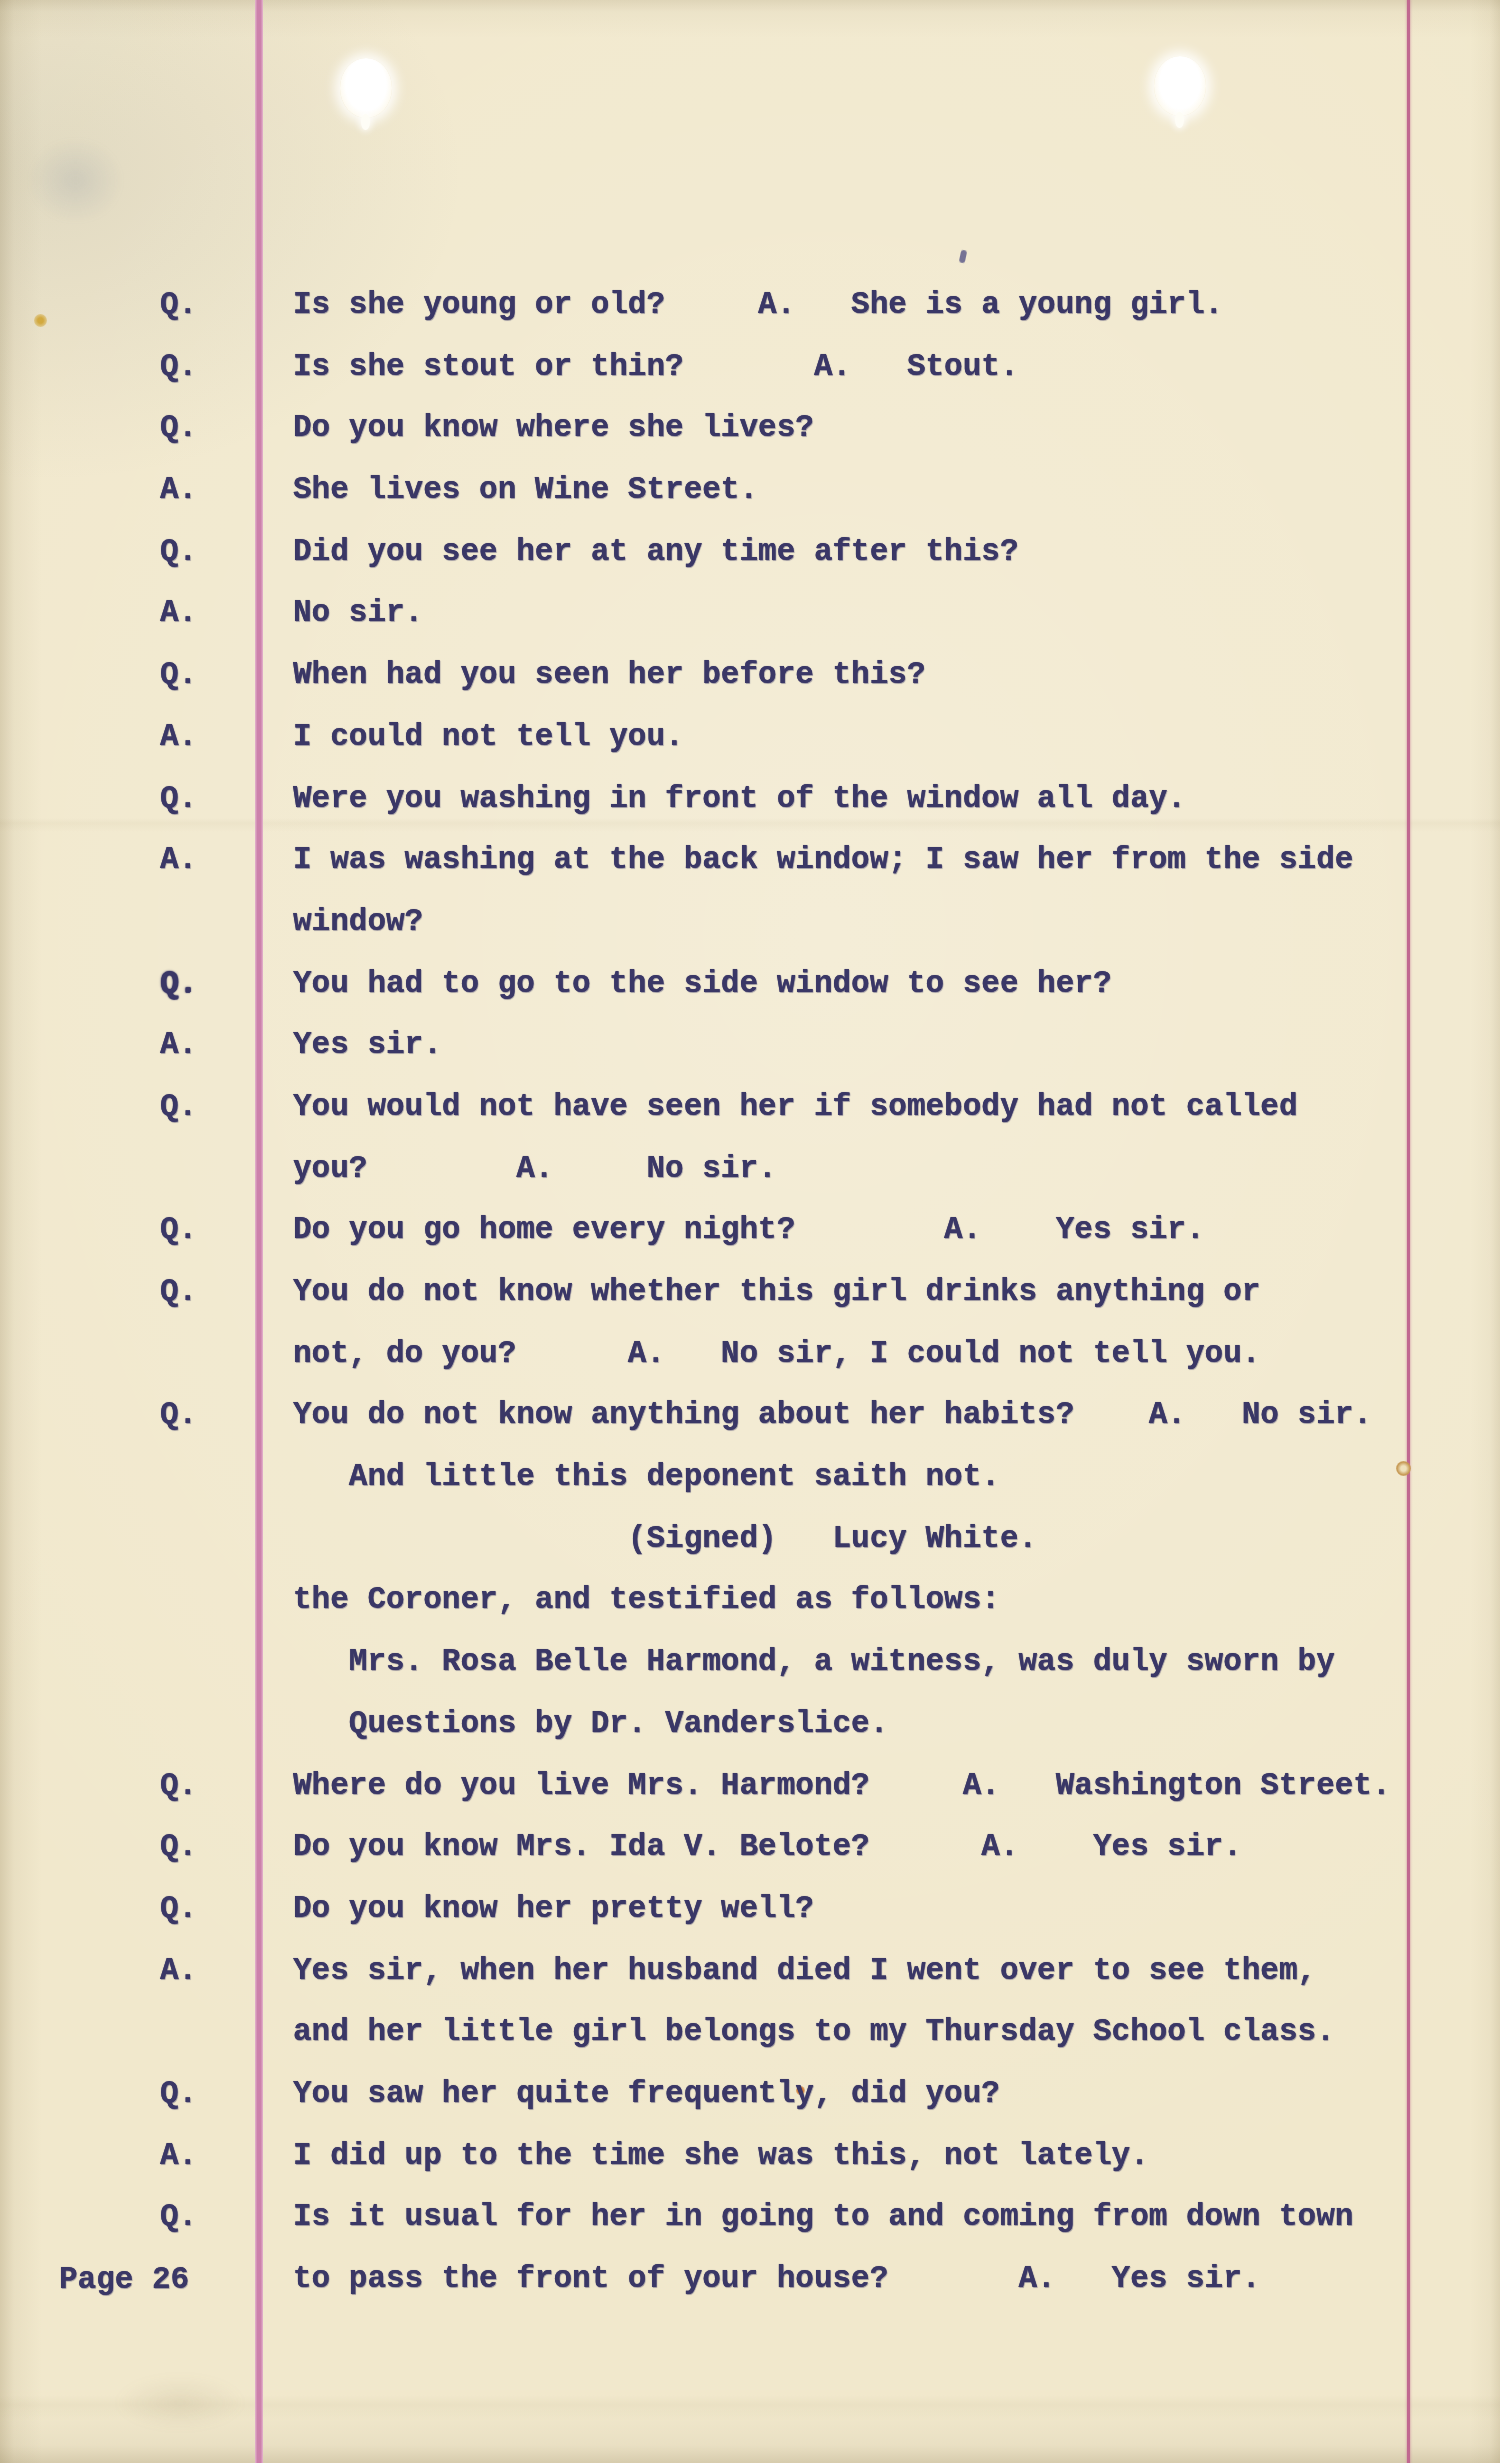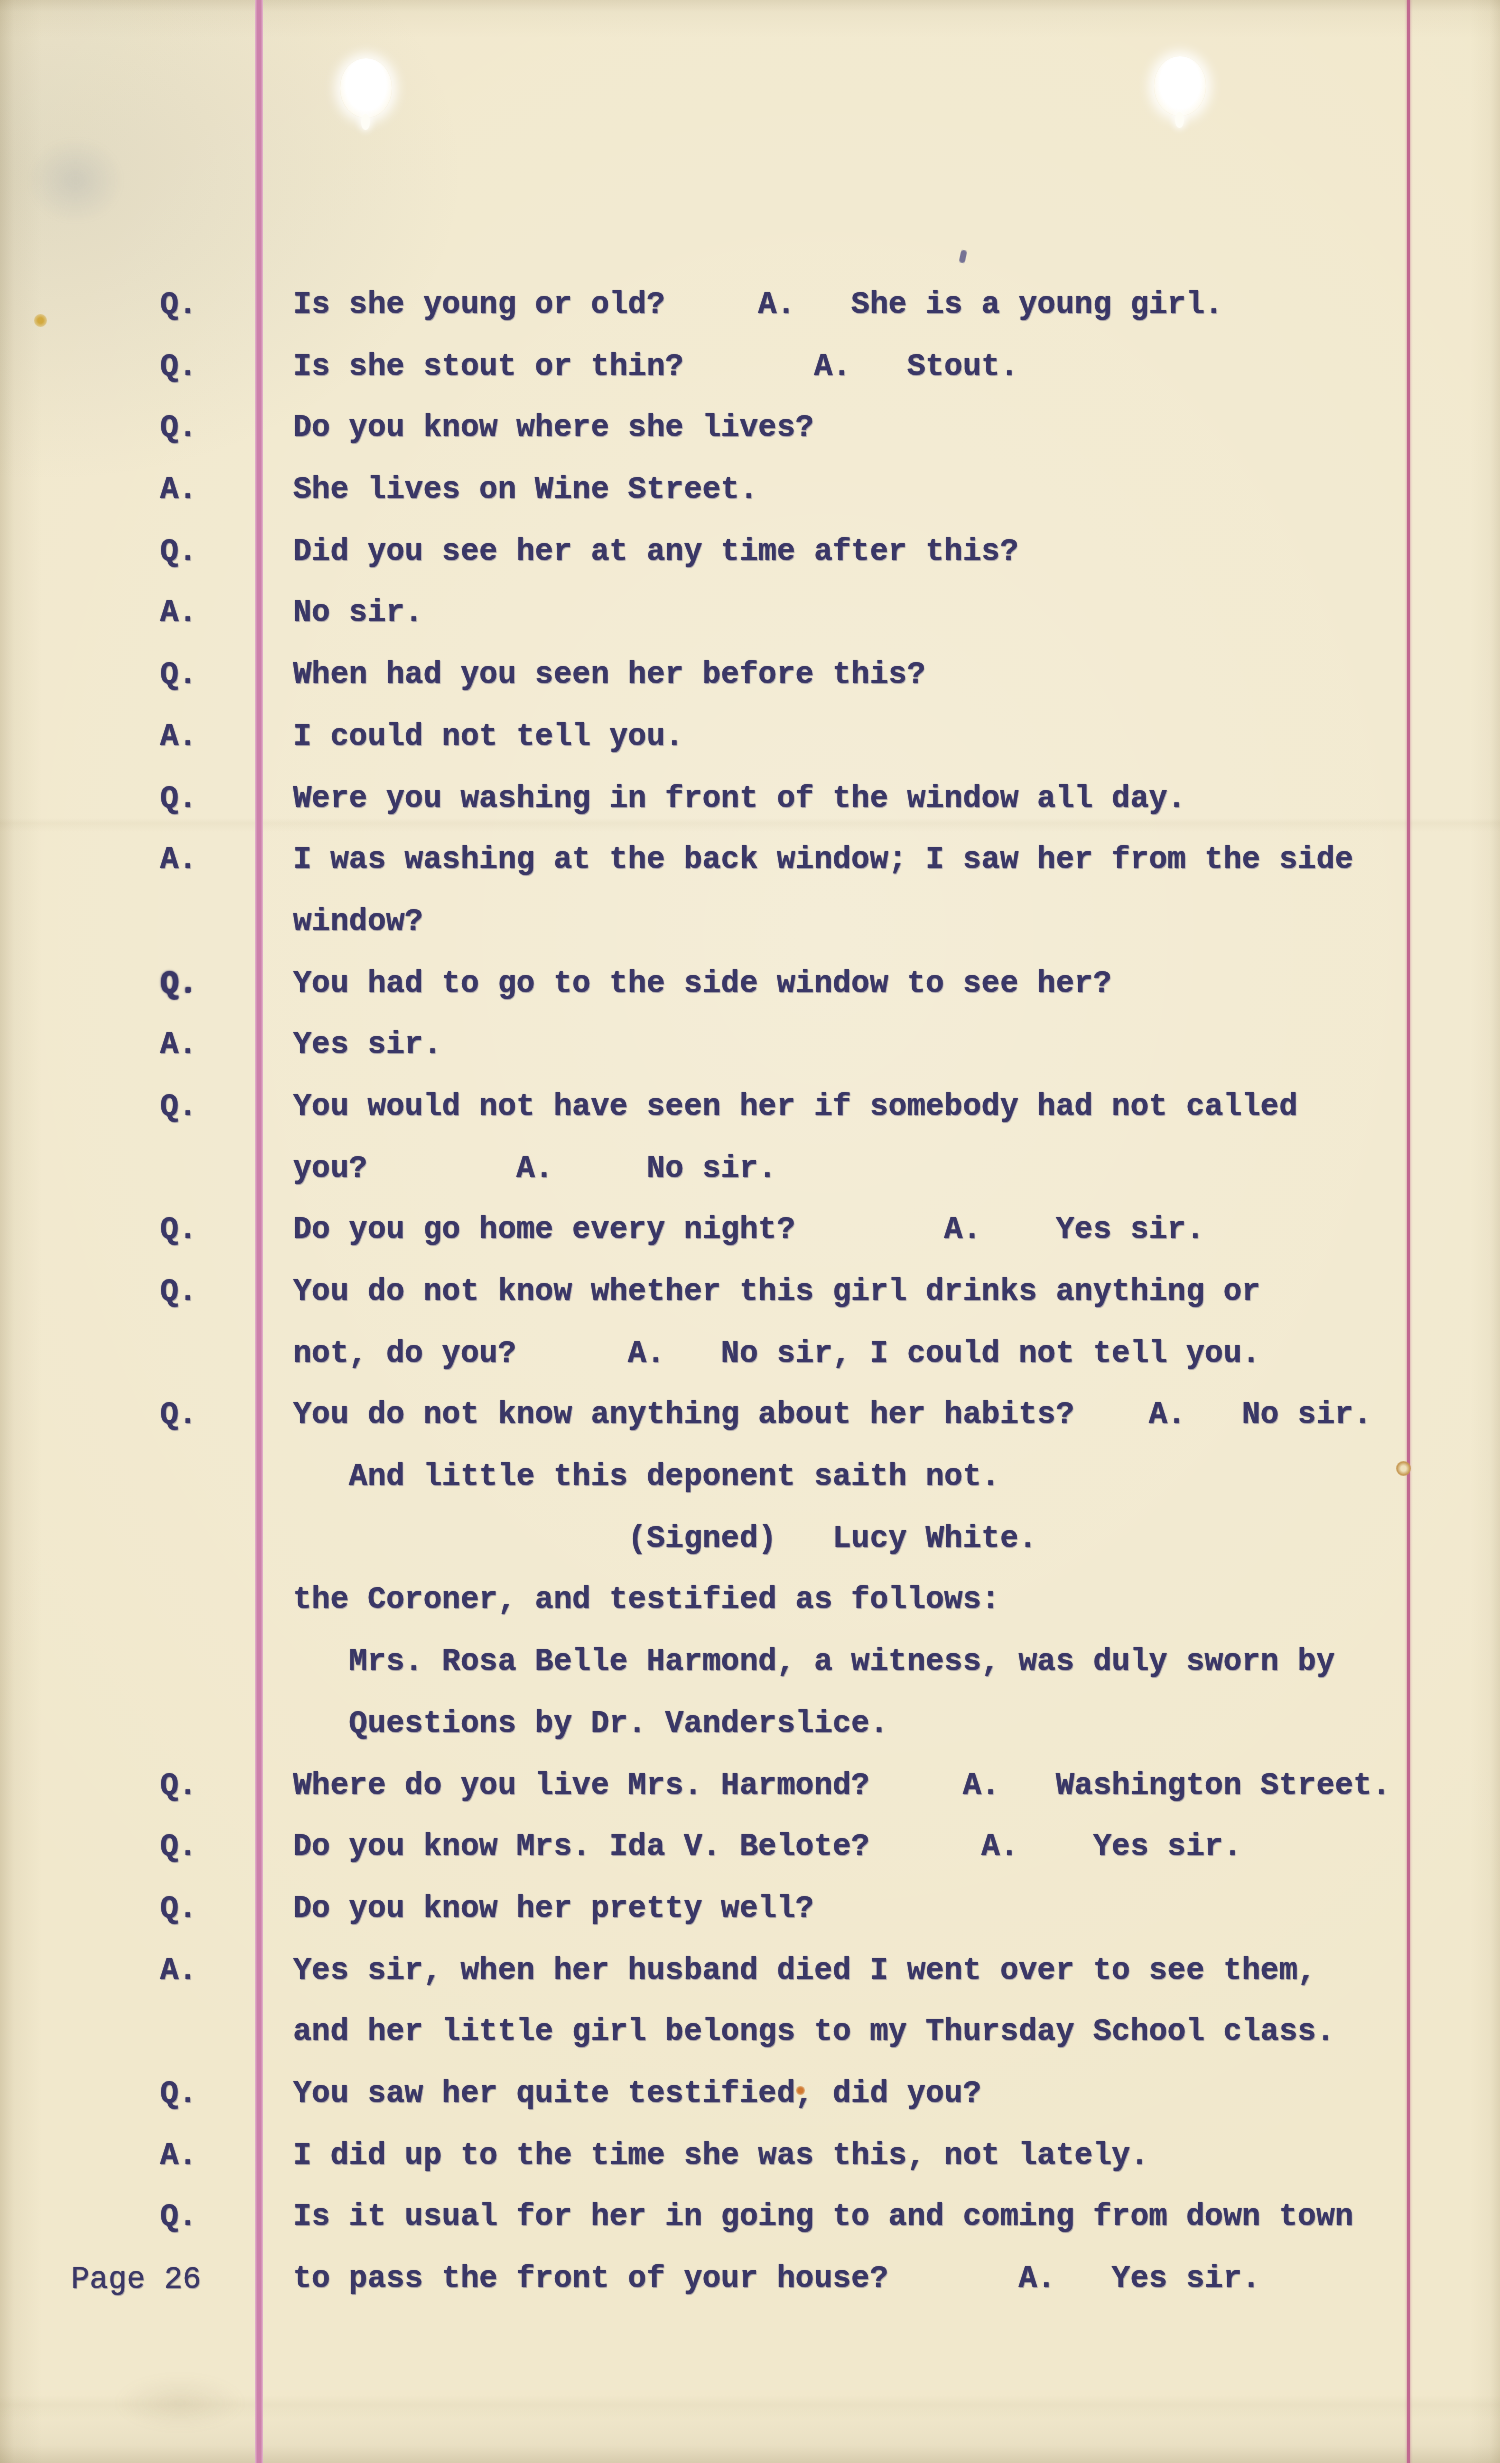--- a/index.html
+++ b/index.html
@@ -57,22 +57,22 @@
     color:var(--ink, #3a3766);
     font-size:31px; font-weight:700;
     text-shadow:0 0 0.7px var(--ink, #3a3766), 0.7px 0.5px 0.7px rgba(58,55,102,0.40);
   }
   .row { height:61.7px; line-height:61.7px; padding-left:160px; display:flex; }
   .ql { width:133px; flex:none; white-space:pre; }
   .ql.smudged { text-shadow:0 0 2.2px var(--ink, #3a3766), 1px 0 1px var(--ink, #3a3766), 0 1px 1px var(--ink, #3a3766); }
   .tx { white-space:pre; flex:none; }
 
   .page-number {
-    position:absolute; left:71px; top:2249px; height:61.7px; line-height:61.7px;
-    color:var(--ink, #3a3766); font-size:31px; font-weight:400;
+    position:absolute; left:59px; top:2249px; height:61.7px; line-height:61.7px;
+    color:var(--ink, #3a3766); font-size:31px; font-weight:700;
     text-shadow:0 0 0.7px var(--ink, #3a3766), 0.7px 0.5px 0.7px rgba(58,55,102,0.40);
   }
 
   
   .smudge-topleft {
     position:absolute; left:28px; top:138px; width:95px; height:85px;
     background:radial-gradient(closest-side, rgba(108,124,150,0.16), rgba(108,124,150,0) 100%);
     filter:blur(3px); border-radius:50%;
   }
   .speck-yellow {
@@ -227,21 +227,21 @@
     <div class="row">
         <span class="ql">A.</span>
         <span class="tx">Yes sir, when her husband died I went over to see them,</span>
       </div>
     <div class="row">
         <span class="ql"></span>
         <span class="tx">and her little girl belongs to my Thursday School class.</span>
       </div>
     <div class="row">
         <span class="ql">Q.</span>
-        <span class="tx">You saw her quite testified, did you?</span>
+        <span class="tx">You saw her quite frequently, did you?</span>
       </div>
     <div class="row">
         <span class="ql">A.</span>
         <span class="tx">I did up to the time she was this, not lately.</span>
       </div>
     <div class="row">
         <span class="ql">Q.</span>
         <span class="tx">Is it usual for her in going to and coming from down town</span>
       </div>
     <div class="row">

